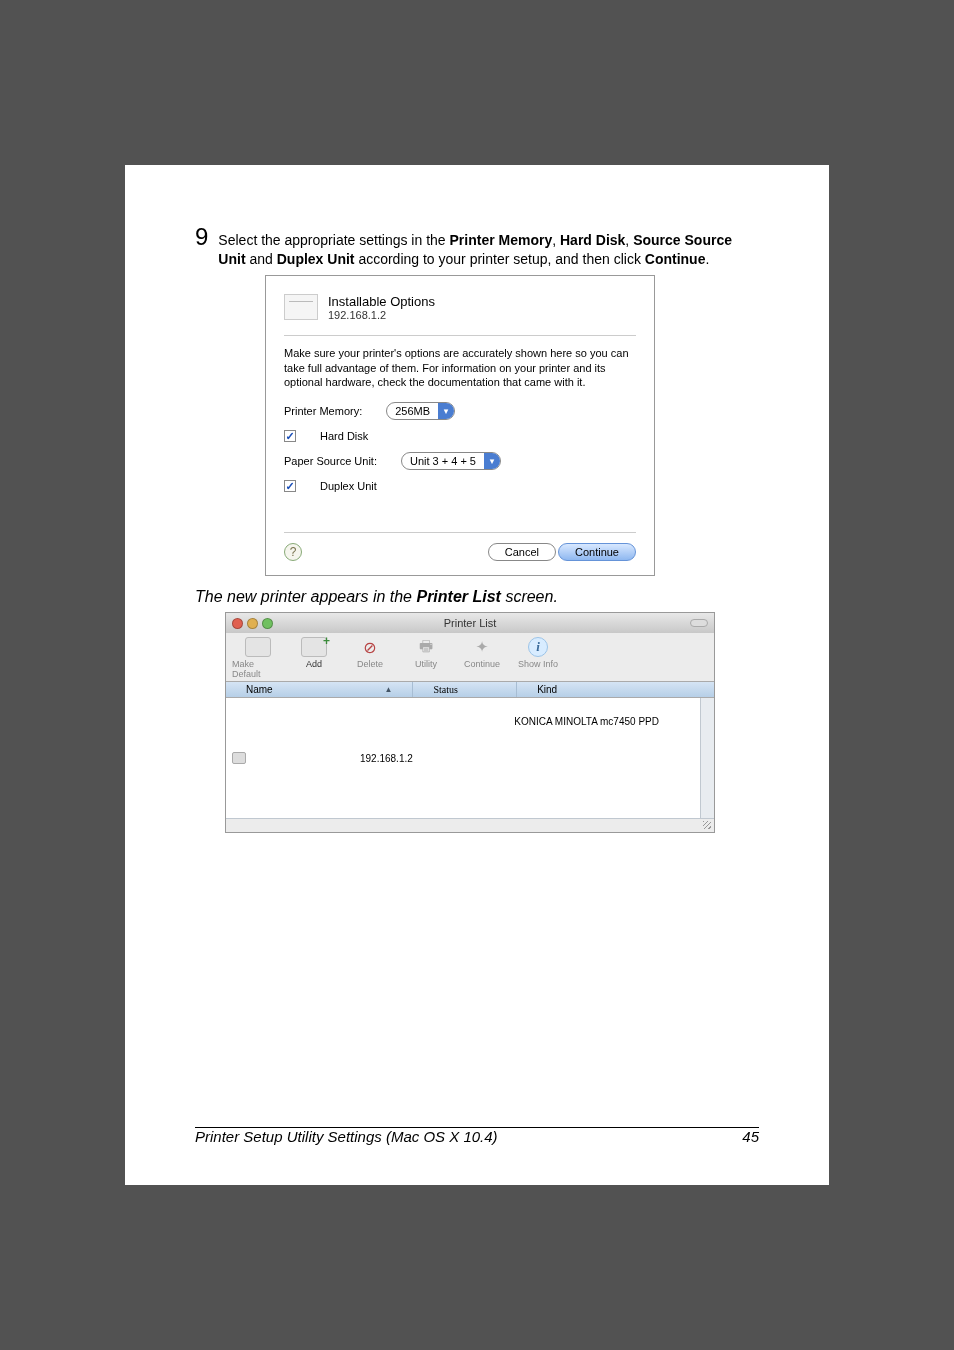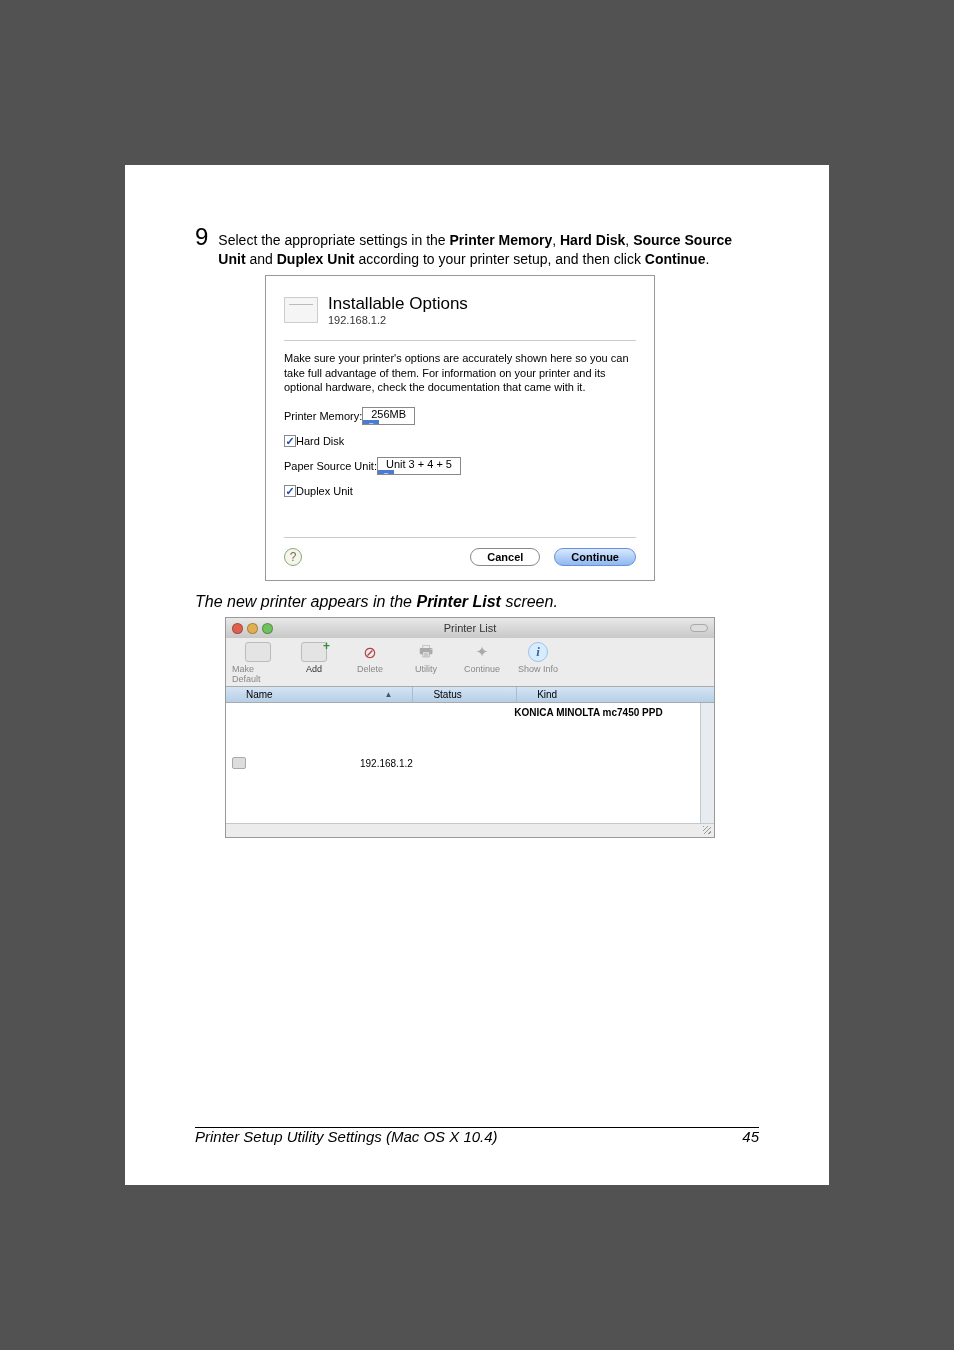--- a/index.html
+++ b/index.html
@@ -7,26 +7,26 @@
   .page { background: #fff; width: 704px; height: 1020px; padding: 60px 70px 40px 70px; display: flex; flex-direction: column; position: relative; }
   .content { flex: 1; }
   .step-block { display: flex; align-items: flex-start; gap: 10px; margin-bottom: 6px; }
   .step-num { font-size: 24px; font-weight: normal; line-height: 1; }
   .step-text { font-size: 14px; line-height: 1.35; padding-top: 6px; }
   .b { font-weight: bold; }
   .dialog { border: 1px solid #999; width: 390px; margin: 4px 0 12px 70px; background: #fff; padding: 18px 18px 14px 18px; font-family: "Lucida Grande", Arial, sans-serif; font-size: 11px; color: #000; }
   .dlg-head { display: flex; align-items: center; gap: 10px; margin-bottom: 14px; }
   .dlg-head-icon { width: 34px; height: 26px; background: #f5f5f5; border: 1px solid #ccc; position: relative; }
   .dlg-head-icon::after { content: ""; position: absolute; left: 4px; right: 4px; top: 6px; border-top: 1px solid #bbb; }
-  .dlg-title { font-size: 17px; font-weight: normal; }
+  .dlg-title { font-size: 13px; font-weight: normal; }
   .dlg-sub { font-size: 11px; color: #333; }
   .dlg-panel { border-top: 1px solid #ccc; padding-top: 10px; }
   .dlg-note { font-size: 11px; line-height: 1.35; margin-bottom: 12px; }
-  .row { display: flex; align-items: center; gap: 0; margin-bottom: 10px; font-size: 11px; }
-  .select { border: 1px solid #888; border-radius: 0; height: 18px; display: flex; align-items: stretch; overflow: hidden; font-size: 11px; flex-direction: column; }
+  .row { display: flex; align-items: center; gap: 24px; margin-bottom: 10px; font-size: 11px; }
+  .select { border: 1px solid #888; border-radius: 9px; height: 18px; display: flex; align-items: stretch; overflow: hidden; font-size: 11px; }
   .select span { padding: 0 8px; display: flex; align-items: center; }
   .select .arrow { background: #4a7dd1; color: #fff; width: 16px; display: flex; align-items: center; justify-content: center; font-size: 9px; }
   .checkbox { width: 12px; height: 12px; border: 1px solid #888; display: inline-flex; align-items: center; justify-content: center; background: #fff; }
   .checkbox.checked::after { content: "✓"; color: #1b4fb8; font-size: 11px; font-weight: bold; line-height: 1; }
   .dlg-btnbar { display: flex; justify-content: space-between; align-items: center; border-top: 1px solid #ccc; margin-top: 40px; padding-top: 10px; }
   .help { width: 18px; height: 18px; border-radius: 50%; border: 1px solid #8a7; background: #f5f5ed; color: #77714d; display: flex; align-items: center; justify-content: center; font-size: 12px; }
   .btn { border: 1px solid #888; border-radius: 10px; padding: 2px 16px; font-size: 11px; background: #fff; display: inline-flex; align-items: center; }
   .btn.primary { background: linear-gradient(#d8e8ff, #8fb8f0); border-color: #6593d8; }
   .caption { font-style: italic; font-size: 16px; margin: 10px 0 6px 0; }
   .plist { border: 1px solid #999; width: 490px; margin-left: 30px; font-family: "Lucida Grande", Arial, sans-serif; font-size: 10px; }
@@ -45,28 +45,28 @@
   .tb-icon.printer { background: #e4e4e4; border: 1px solid #bbb; border-radius: 3px; }
   .tb-icon.add-printer { position: relative; background: #e4e4e4; border: 1px solid #bbb; border-radius: 3px; }
   .tb-icon.add-printer::after { content: "+"; position: absolute; top: -4px; right: -4px; color: #3a8a3a; font-weight: bold; font-size: 12px; }
   .tb-icon.delete { color: #b74343; font-size: 16px; }
   .tb-icon.utility { color: #aaa; }
   .tb-icon.colorsync { color: #aaa; }
   .tb-icon.info { width: 20px; height: 20px; border-radius: 50%; background: #d8ecff; border: 1px solid #9cc4e8; color: #3a6a9a; font-style: italic; font-family: Georgia, serif; font-weight: bold; font-size: 13px; }
   .pl-cols { background: linear-gradient(#d5e4f4, #b6cfe7); display: flex; font-size: 10px; color: #000; border-bottom: 1px solid #aaa; }
   .pl-cols div { padding: 2px 20px; border-right: 1px solid #a7bdd3; }
   .col-name { flex: 1.4; display: flex; justify-content: space-between; align-items: center; }
-  .col-status { flex: 0.6; }
+  .col-status { flex: 0.6; font-family: Liberation Serif, serif; }
   .col-kind { flex: 1.5; border-right: none !important; }
   .sort-tri { font-size: 8px; color: #456; }
   .pl-body { height: 120px; background: #fff; display: flex; position: relative; }
   .pl-row { display: flex; width: 100%; font-size: 10px; color: #000; }
   .pl-row .col-name { padding: 3px 6px; display: flex; align-items: center; gap: 4px; border-right: none; }
   .pl-row .col-status { padding: 3px 6px; border-right: none; }
-  .pl-row .col-kind { padding: 4px 6px; font-weight: bold; }
+  .pl-row .col-kind { padding: 18px 6px; font-weight: normal; }
   .row-icon { width: 14px; height: 12px; background: #ddd; border: 1px solid #aaa; border-radius: 2px; }
   .pl-scroll { position: absolute; right: 0; top: 0; bottom: 0; width: 14px; background: #e8ecf0; border-left: 1px solid #c0c8d0; }
   .pl-resize { height: 14px; background: #ececec; border-top: 1px solid #c0c8d0; position: relative; }
   .pl-resize::after { content: ""; position: absolute; right: 3px; bottom: 3px; width: 8px; height: 8px; background: repeating-linear-gradient(135deg, #999 0, #999 1px, transparent 1px, transparent 3px); }
   .footer { border-top: 1px solid #000; display: flex; justify-content: space-between; font-style: italic; font-size: 15px; }
   .footer .pg { font-style: italic; }
 </style>
 </head>
 <body>
 
@@ -113,21 +113,21 @@
         </div>
 
         <div class="row">
           <span class="checkbox checked"></span>
           <span>Duplex Unit</span>
         </div>
       </div>
 
       <div class="dlg-btnbar">
         <div class="help">?</div>
-        <div style="display:flex; gap:14px;font-weight:bold;">
+        <div style="display:flex; gap:2px;">
           <div class="btn">Cancel</div>
           <div class="btn primary">Continue</div>
         </div>
       </div>
     </div>
 
     <div class="caption">
       <span>The new printer appears in the </span><span class="b" style="font-style:italic">Printer List</span><span> screen.</span>
     </div>
 

